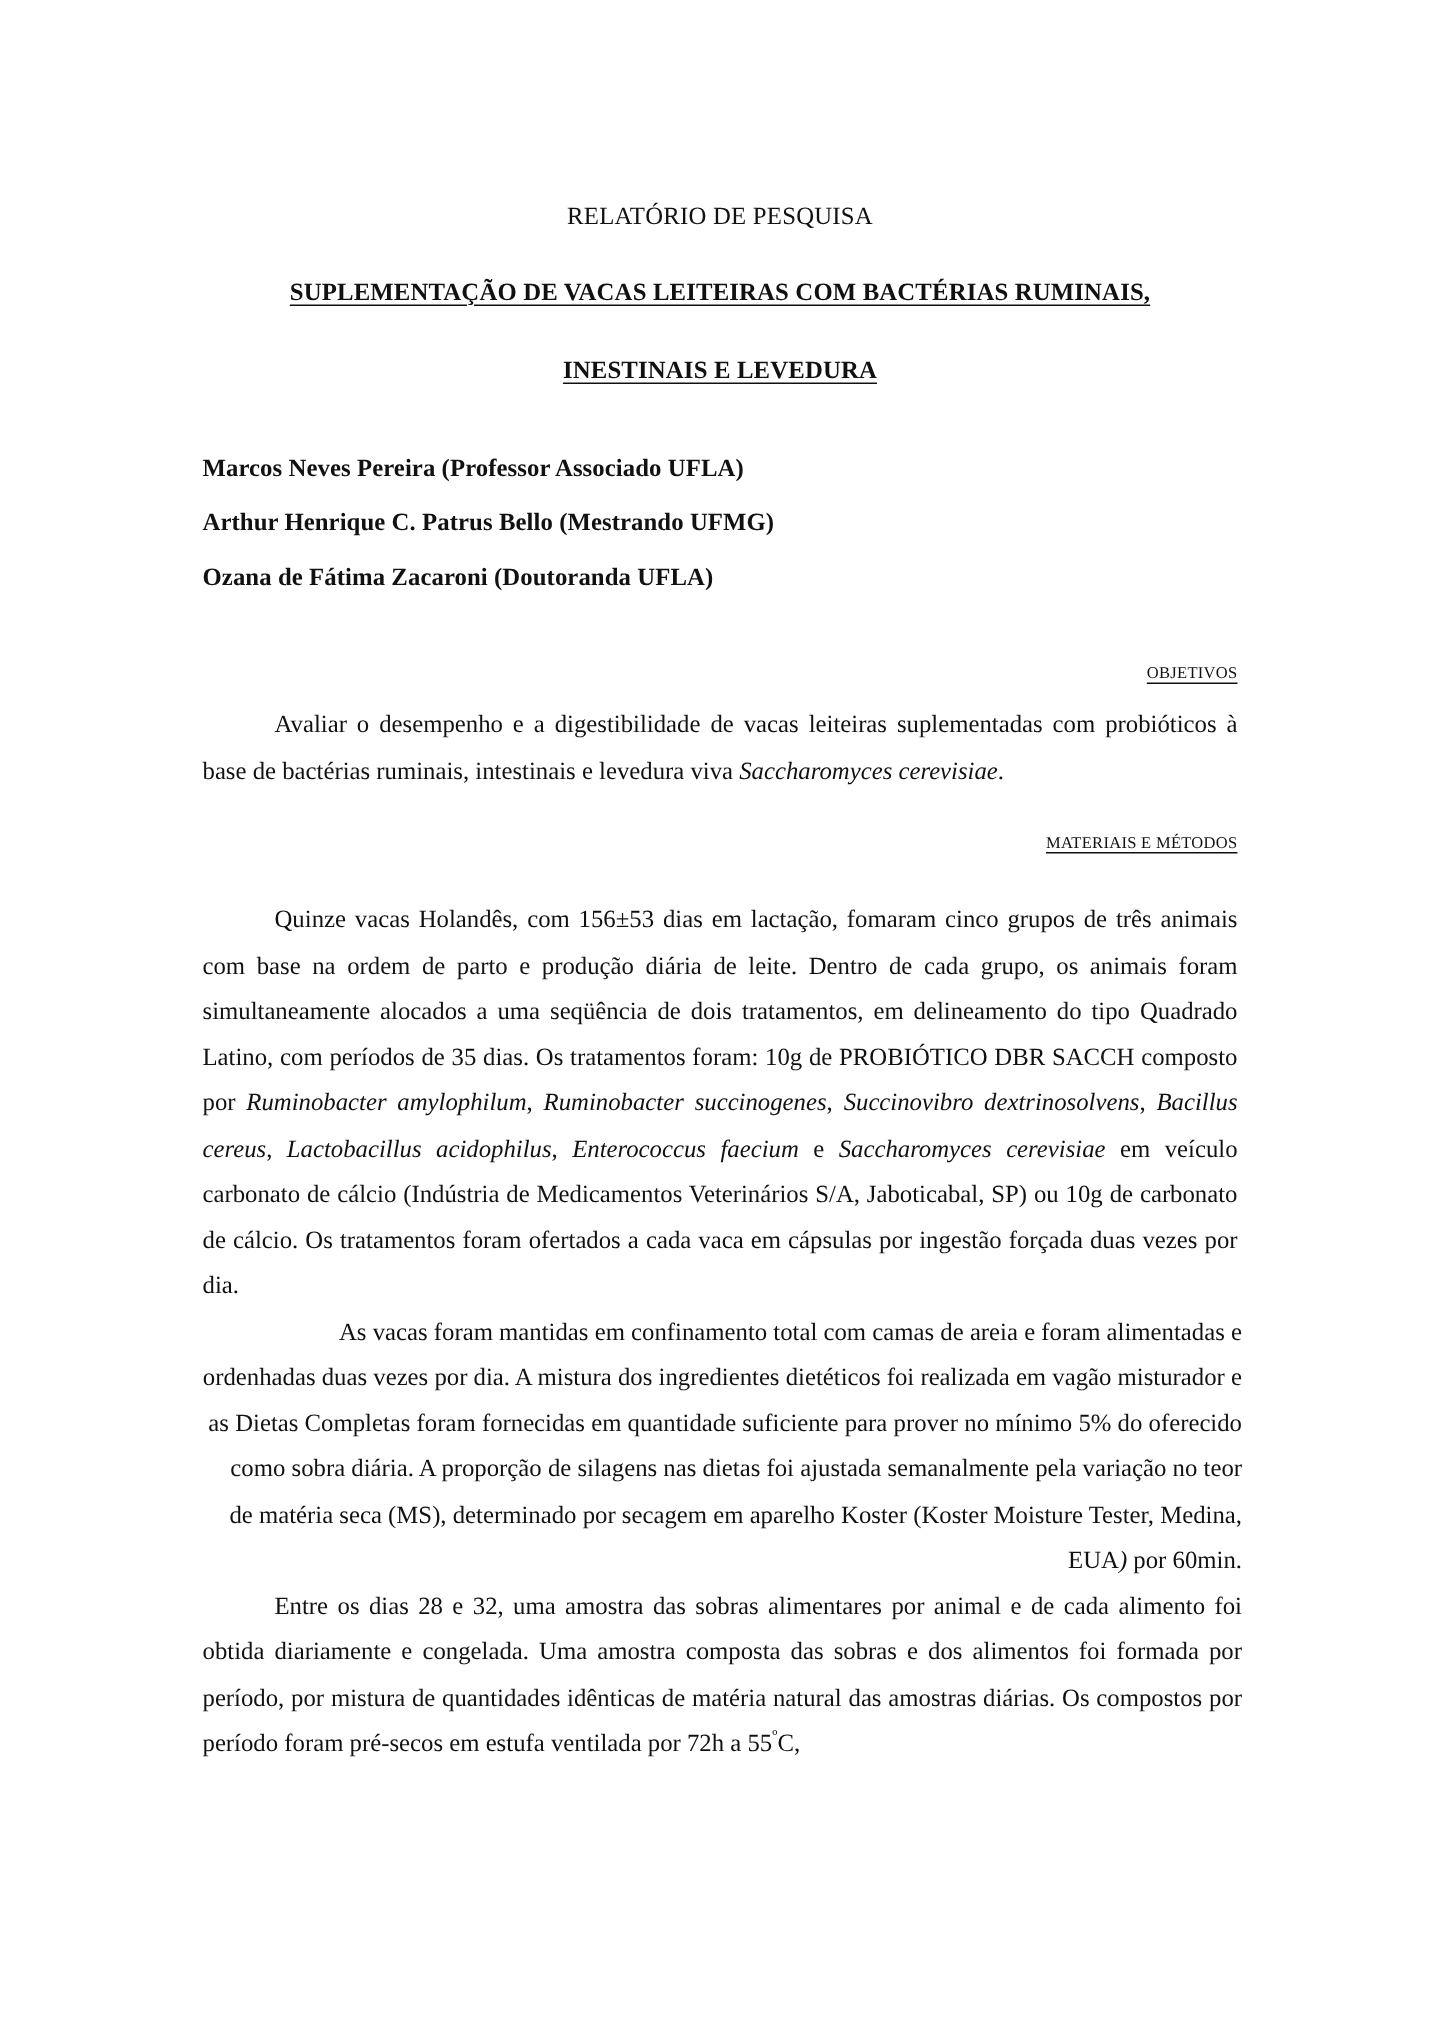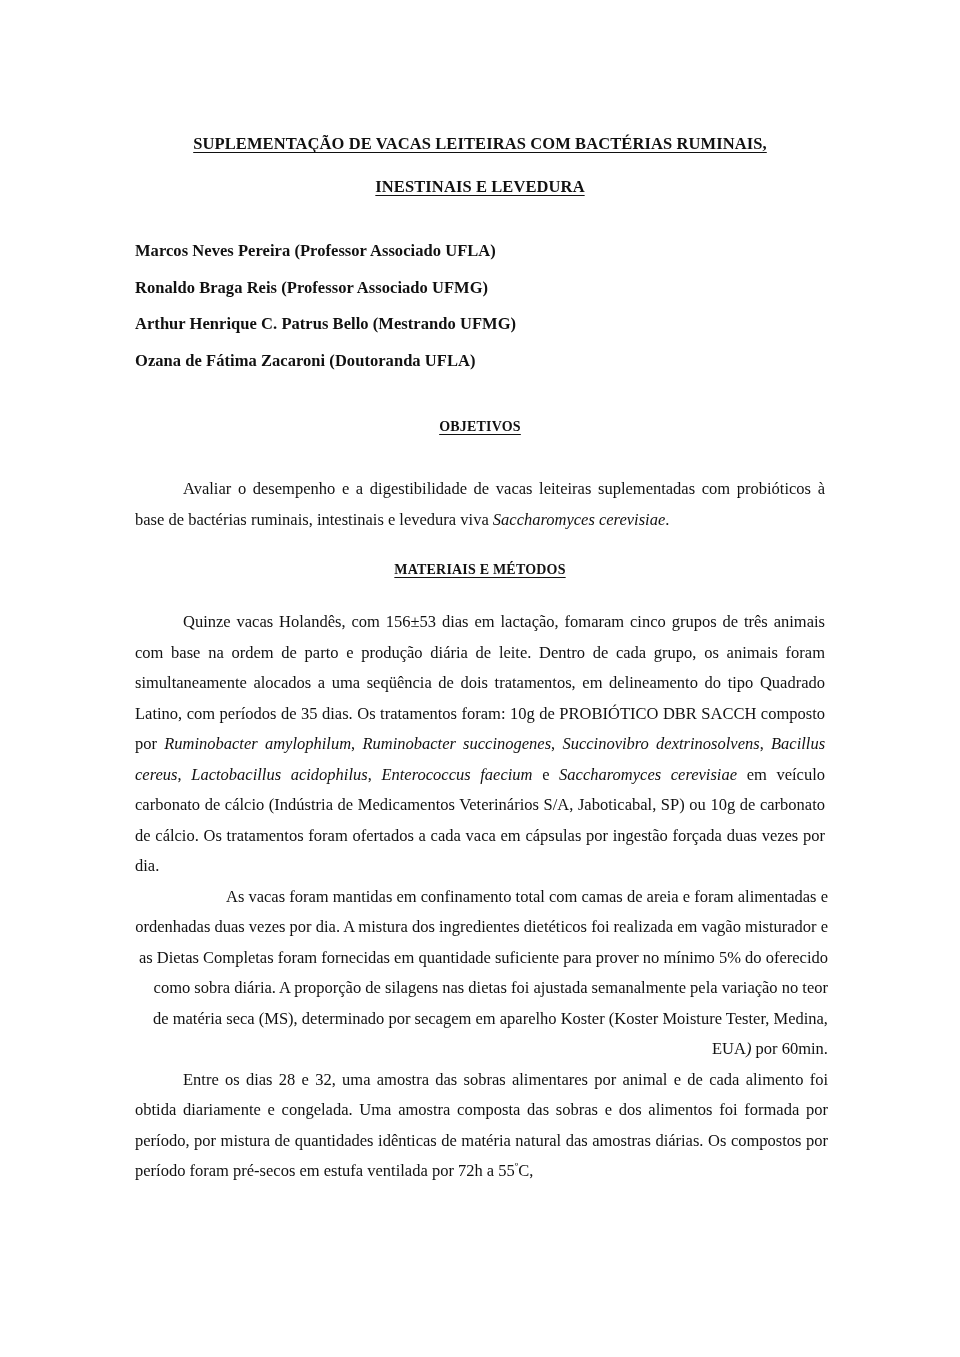--- a/index.html
+++ b/index.html
@@ -47,43 +47,42 @@
     font-family: Liberation Serif, serif;
   }
   .doc-title .tl {
     display: inline-block;
     text-decoration: underline;
     text-underline-offset: 3px;
     text-decoration-thickness: 1.4px;
     letter-spacing: .1px;
   }
   .doc-title .tl.line2 {
-    margin-top: 26px;
+    margin-top: 36px;
   }
 
   
   .authors {
     margin: 48px 0 0 0;
   }
   .author-line {
     font-size: 16.5px;
     font-weight: bold;
     line-height: 1.0;
     margin-bottom: 20px;
     letter-spacing: .05px;
   }
   .author-line:last-child { margin-bottom: 0; }
 
   
   .section-head {
-    text-align: center;
-    font-size: 14px;
+    text-align: right;
+    font-size: 11px;
     line-height: 1.0;
     margin: 0;
-    font-weight: bold;
   }
   .section-head .sh {
     display: inline-block;
     text-decoration: underline;
     text-underline-offset: 2.5px;
     text-decoration-thickness: 1.1px;
     letter-spacing: .2px;
   }
   .sec-objetivos { margin-top: 51px; }
   .sec-materiais { margin-top: 28px; }
@@ -93,42 +92,42 @@
     font-size: 16.5px;
     line-height: 30.5px;
     margin: 0;
     text-indent: 48px;
     text-align: justify;
     text-justify: inter-word;
     letter-spacing: 0;
     hyphens: none;
   }
   p.body.left { text-align: right; }
-  p.objetivos-body { margin-top: 40px; }
+  p.objetivos-body { margin-top: 13px; }
   p.met-p1 { margin-top: 30px; }
   .narrow-left { width: 693px; }
 
   i { font-style: italic; }
   .sup { font-size: 11px; vertical-align: super; line-height: 0; }
 </style>
 </head>
 <body>
 
 <div class="page">
   <div class="content">
 
+    <div class="doc-kicker">RELATÓRIO DE PESQUISA</div>
 
     <div class="doc-title">
       <span class="tl line1">SUPLEMENTAÇÃO DE VACAS LEITEIRAS COM BACTÉRIAS RUMINAIS,</span><br>
       <span class="tl line2">INESTINAIS E LEVEDURA</span>
     </div>
 
     <div class="authors">
       <div class="author-line">Marcos Neves Pereira (Professor Associado UFLA)</div>
-      <div class="author-line">Ronaldo Braga Reis (Professor Associado UFMG)</div>
       <div class="author-line">Arthur Henrique C. Patrus Bello (Mestrando UFMG)</div>
       <div class="author-line">Ozana de Fátima Zacaroni (Doutoranda UFLA)</div>
     </div>
 
     <div class="section-head sec-objetivos">
       <span class="sh">OBJETIVOS</span>
     </div>
 
     <p class="body objetivos-body"><span>Avaliar o desempenho e a digestibilidade de vacas leiteiras suplementadas com probióticos à base de bactérias ruminais, intestinais e levedura viva </span><i>Saccharomyces cerevisiae</i><span>.</span></p>
 

